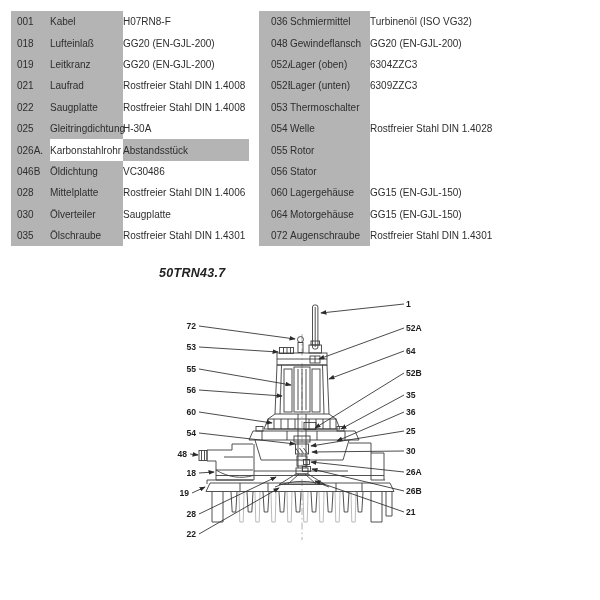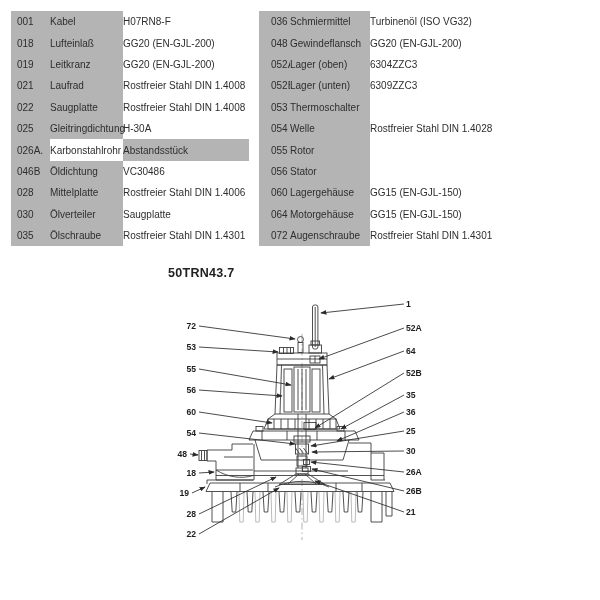--- a/index.html
+++ b/index.html
@@ -12,22 +12,22 @@
   .ptable.tleft{left:11px}
   .ptable.tleft .row{grid-template-columns:39px 73px 126px}
   .ptable.tright{left:259px}
   .ptable.tright .row{grid-template-columns:31px 80px 126px}
   .cell{white-space:nowrap;display:flex;align-items:center;height:100%;overflow:visible}
   .num{background:#b4b4b4;padding-left:6px}
   .tright .num{padding-left:12px}
   .pname{background:#b4b4b4}
   .mat{}
   .diagram-title{
-    position:absolute;left:168px;top:266px;font-size:12.5px;font-weight:700;
-    letter-spacing:.3px;color:#222;
+    position:absolute;left:159px;top:266px;font-size:12.5px;font-weight:700;
+    letter-spacing:.3px;color:#222;font-style:italic;
   }
   svg.diag{position:absolute;left:0;top:0}
   .draw{stroke:#3d3d3d;stroke-width:.9;fill:none}
   .draw .ghost{stroke:#a9a9a9;stroke-width:.8}
   .cl{stroke:#8f8f8f;stroke-width:.7;stroke-dasharray:7 3 1.5 3;fill:none}
   .leads line{stroke:#2b2b2b;stroke-width:.85}
   .callouts text{font-family:"Liberation Sans",sans-serif;font-size:8.6px;font-weight:700;fill:#1d1d1d}
 </style>
 </head>
 <body>

